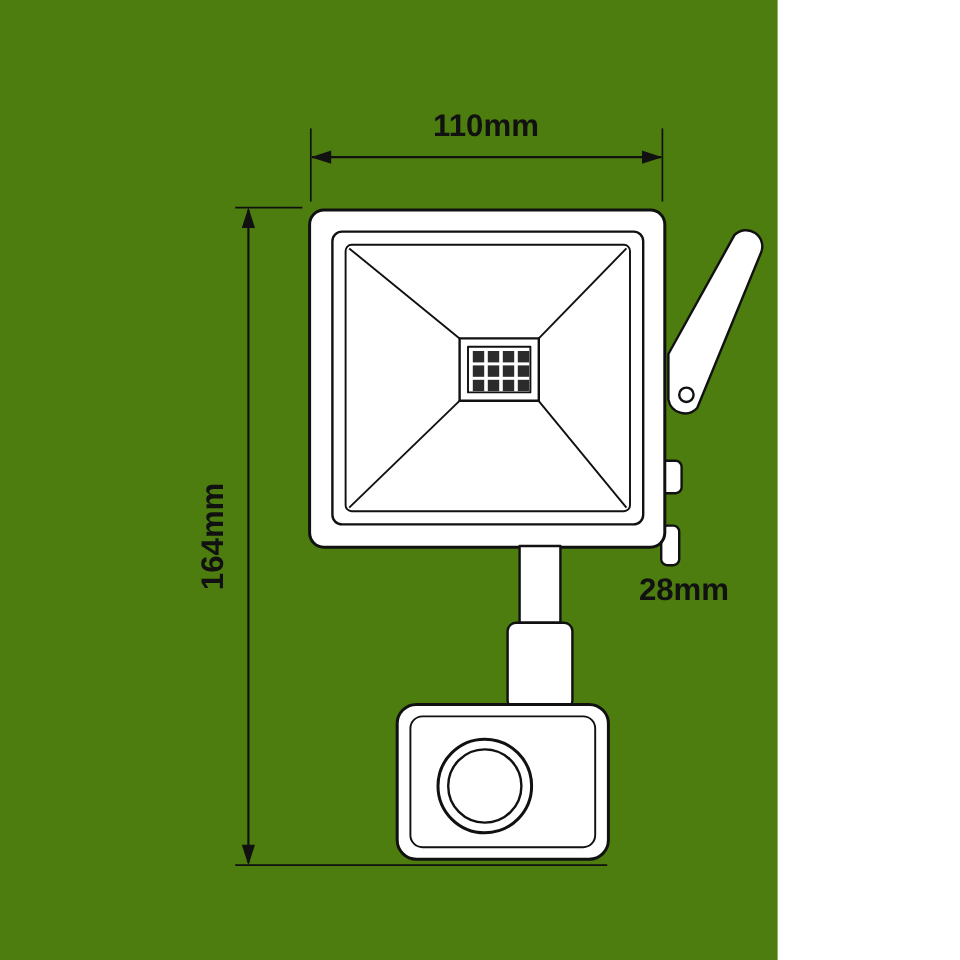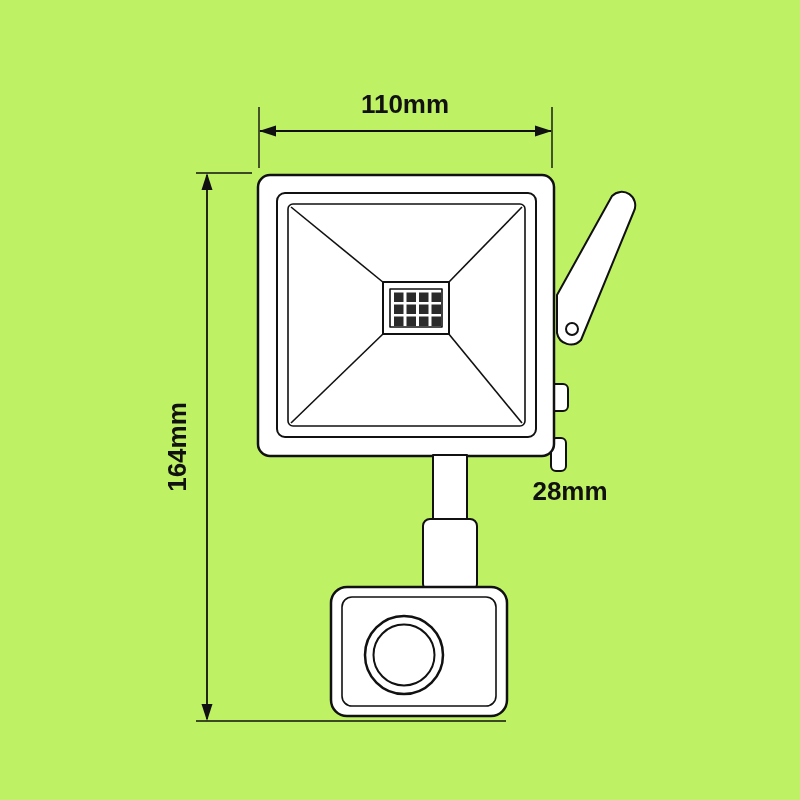--- a/index.html
+++ b/index.html
@@ -5,23 +5,23 @@
   html, body {
     margin: 0;
     padding: 0;
     background: #ffffff;
     width: 800px;
     height: 800px;
     overflow: hidden;
     font-family: "Liberation Sans", sans-serif;
   }
   .drawing-wrap {
-    width: 800px;
+    width: 648px;
     height: 800px;
-    background: #bef264;
+    background: #4d7c0f;
   }
   svg { display: block; }
   .outline {
     fill: #ffffff;
     stroke: #111111;
     stroke-width: 2.5;
     stroke-linejoin: round;
   }
   .outline-thin {
     fill: none;

